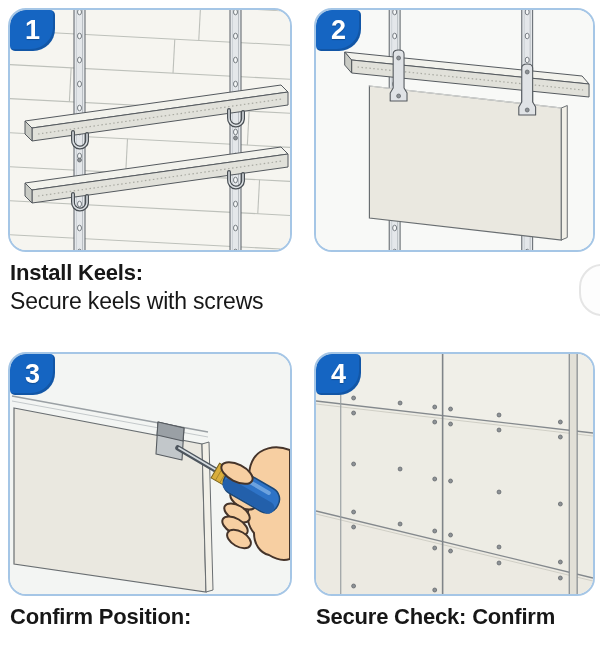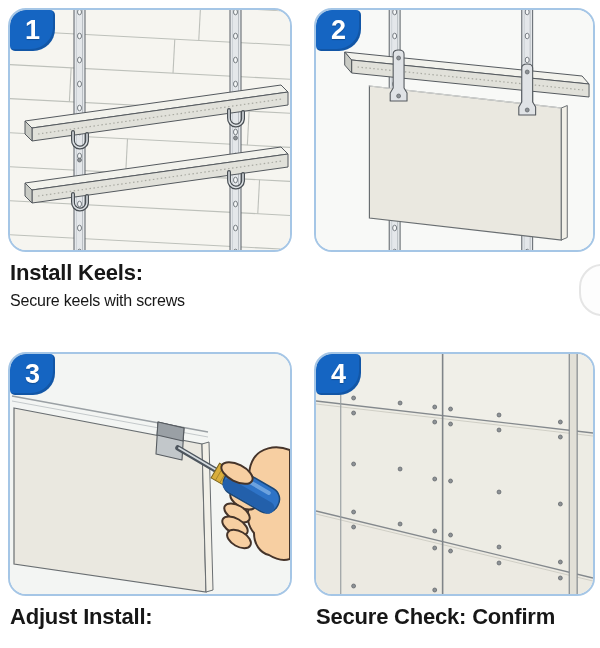--- a/index.html
+++ b/index.html
@@ -24,21 +24,21 @@
     position:absolute;top:0;left:0;width:45px;height:41px;
     background:#1565c2;color:#ffffff;
     font-size:27px;font-weight:bold;
     display:flex;align-items:center;justify-content:center;
     border-radius:14px 5px 22px 5px;
     box-shadow:inset -2px -2px 0 rgba(0,0,0,0.14);
     text-shadow:0 1px 1px rgba(0,0,0,0.25);
   }
   .caption{margin:7px 0 0 2px;color:#171717;}
   .cap-title{font-weight:bold;font-size:22px;line-height:28px;letter-spacing:-0.2px;}
-  .cap-desc{font-size:16px;line-height:28px;letter-spacing:-0.2px;}
+  .cap-desc{font-size:23px;line-height:28px;letter-spacing:-0.2px;}
   .edge-artifact{
     position:absolute;left:579px;top:264px;width:42px;height:48px;
     border-radius:24px;background:#fdfdfd;border:2px solid #e5e5e5;
   }
   .defs-holder{position:absolute;width:0;height:0;overflow:hidden;}
 </style>
 </head>
 <body>
 
 <svg class="defs-holder" aria-hidden="true">
@@ -193,21 +193,21 @@
           <rect x="213" y="135" width="58" height="12" rx="6" fill="#2360ab"></rect>
           <rect x="220" y="126" width="40" height="4" rx="2" fill="#74a7e0" opacity="0.9"></rect>
         </g>
         <g>
           <ellipse cx="227" cy="119" rx="17" ry="8.5" transform="rotate(27 227 119)" fill="#f7cfa2" stroke="#45342a" stroke-width="2"></ellipse>
         </g>
       </svg>
       <div class="badge">3</div>
     </div>
     <div class="caption">
-      <div class="cap-title">Adjust Install:</div>
+      <div class="cap-title">Confirm Position:</div>
     </div>
   </section>
 
   <section class="step">
     <div class="tile">
       <svg class="illus" viewBox="0 0 280 240" preserveAspectRatio="none">
         <g>
           <path d="M0,0 L280,0 L280,79 L0,47 Z" fill="#f0efe8"></path>
           <path d="M0,47 L280,79 L280,224 L0,157 Z" fill="#edece4"></path>
           <path d="M0,157 L280,224 L280,240 L0,240 Z" fill="#eceae2"></path>

